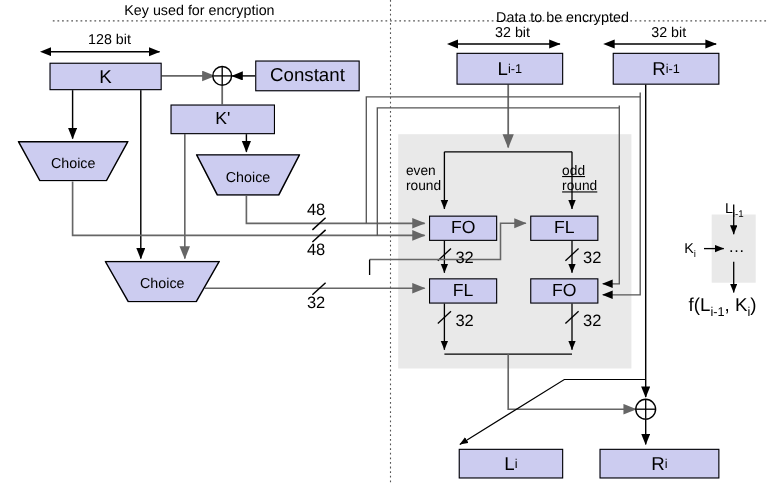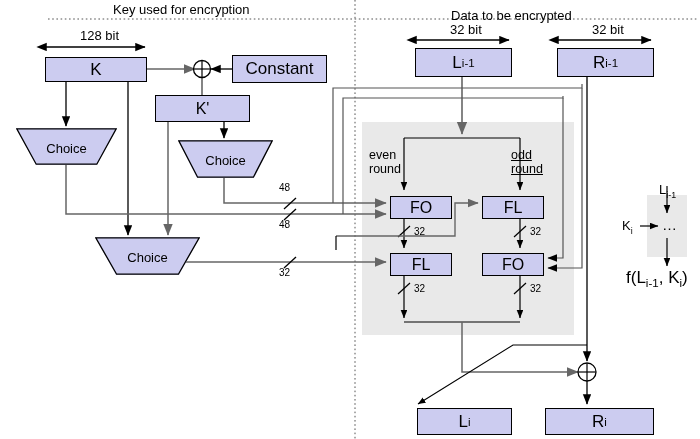--- a/index.html
+++ b/index.html
@@ -2,21 +2,21 @@
 <html><head>
 <meta charset="utf-8">
 <style>
   html,body{margin:0;padding:0;background:#ffffff;}
   body{font-family:"Liberation Sans", sans-serif;}
   #root{position:relative;width:700px;height:439px;overflow:hidden;background:#fff;padding-left:32px;}
   svg{position:absolute;left:0;top:0;width:700px;height:439px;}
   .lbl{position:absolute;color:#000;white-space:nowrap;}
   .hdr{font-size:13px;}
   .bitlbl{font-size:13px;margin-left:10px;}
-  .buslbl{font-size:10px;}
+  .buslbl{font-size:15px;}
   .roundlbl{font-size:12.5px;line-height:14px;}
   .boxtxt{position:absolute;display:flex;align-items:center;justify-content:center;white-space:nowrap;}
   sub{font-size:0.68em;}
 </style>
 </head>
 <body>
 
 <div id="root">
 
   <svg viewBox="0 0 700 439">

